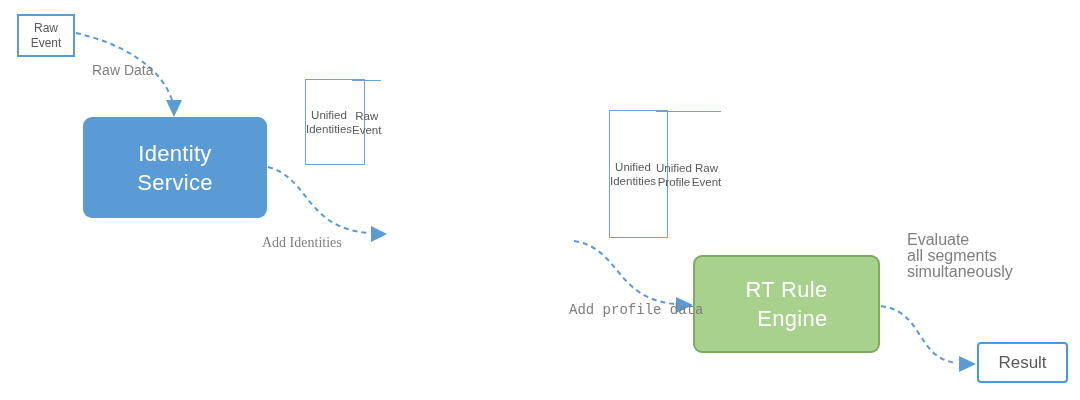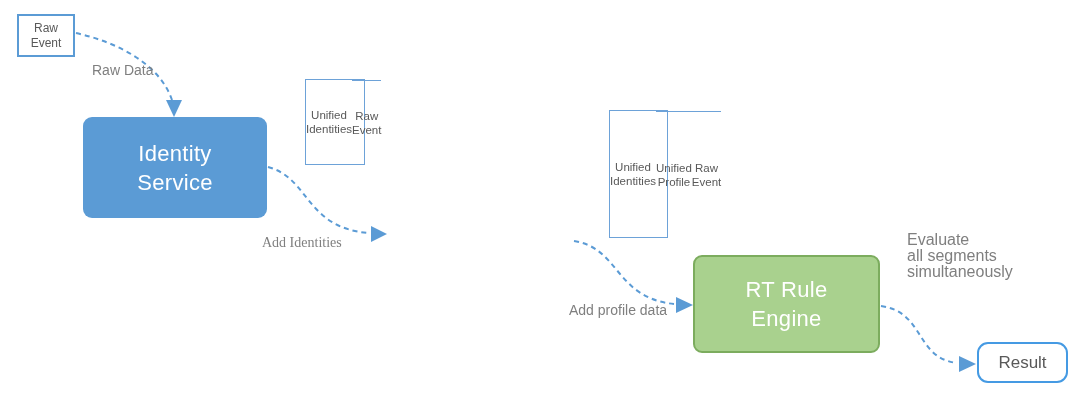--- a/index.html
+++ b/index.html
@@ -30,29 +30,29 @@
     background: #5b9bd5;
     color: #ffffff;
     font-size: 22px;
     line-height: 29px;
     font-weight: 400;
     letter-spacing: 0.3px;
   }
   #identity-service   { left: 83px;  top: 117px; width: 184px; height: 101px; }
   #real-time-compute  { left: 387px; top: 188px; width: 186px; height: 101px; }
   #rt-rule-engine     { left: 693px; top: 255px; width: 187px; height: 98px;
-                        background: #a9d18e; border: 2px solid #7cac5e; }
+                        background: #a9d18e; border: 2px solid #7cac5e; text-align: right; }
   #raw-event {
     left: 17px; top: 14px; width: 58px; height: 43px;
     background: #ffffff; border: 2px solid #5b9bd5;
     color: #595959; font-size: 12px; line-height: 14.5px;
   }
   #result {
     left: 977px; top: 342px; width: 91px; height: 41px;
-    background: #ffffff; border: 2px solid #459ae3; border-radius: 11px;
+    background: #ffffff; border: 2px solid #459ae3; border-radius: 4px;
     color: #595959; font-size: 17px;
   }
   .stack {
     position: absolute;
     box-sizing: border-box;
     display: flex;
     flex-direction: row;
     background: #ffffff;
     border: 1.5px solid #6da2d8;
   }
@@ -71,21 +71,21 @@
   }
   .stack-cell + .stack-cell { border-top: 1.5px solid #6da2d8; }
   .edge-label {
     position: absolute;
     color: #7f7f7f;
     font-size: 14px;
     white-space: pre-line;
   }
   #label-raw-data        { left: 92px;  top: 62px;  }
   #label-add-identities  { left: 262px; top: 235px; font-family: Liberation Serif, serif; }
-  #label-add-profile     { left: 569px; top: 302px; }
+  #label-add-profile     { left: 569px; top: 302px; font-family: Liberation Mono, monospace; }
   #label-evaluate        { left: 907px; top: 232px; font-size: 16px; line-height: 16px; }
 </style>
 </head>
 <body>
 
 <div class="canvas">
 
   <svg class="connector-layer" viewBox="0 0 1080 400" xmlns="http://www.w3.org/2000/svg">
     <path d="M 76,33 C 120,43 160,65 172,100" fill="none" stroke="#5b9bd5" stroke-width="2" stroke-dasharray="5 4"></path>
     <polygon points="166,100 182,100 174,117" fill="#5b9bd5"></polygon>

